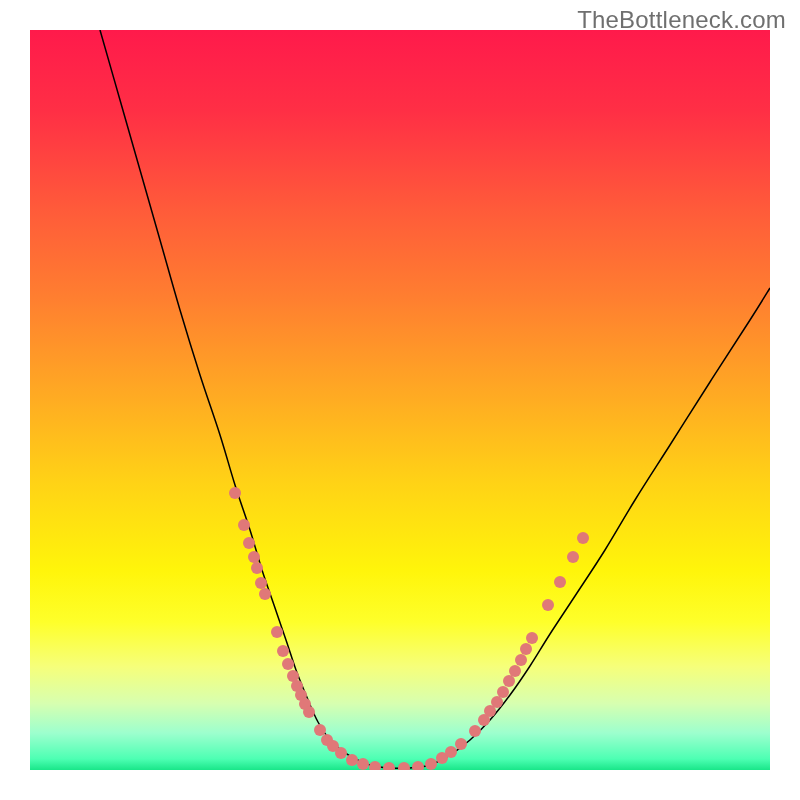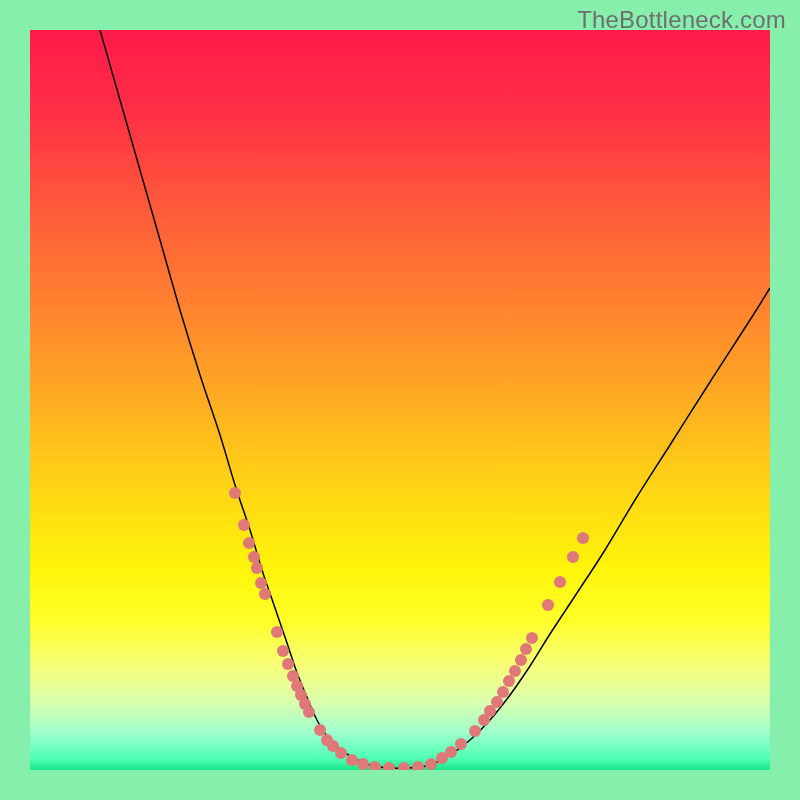--- a/index.html
+++ b/index.html
@@ -8,21 +8,21 @@
     width: 800px;
     height: 800px;
     background: #000;
     overflow: hidden;
     font-family: Arial, Helvetica, sans-serif;
   }
   .outer {
     position: relative;
     width: 800px;
     height: 800px;
-    background: #86efac;
+    background: #ffffff;
   }
   .watermark {
     position: absolute;
     top: 6px;
     right: 14px;
     color: #6f6f6f;
     font-size: 24px;
     font-weight: 500;
     letter-spacing: 0.2px;
     z-index: 20;

